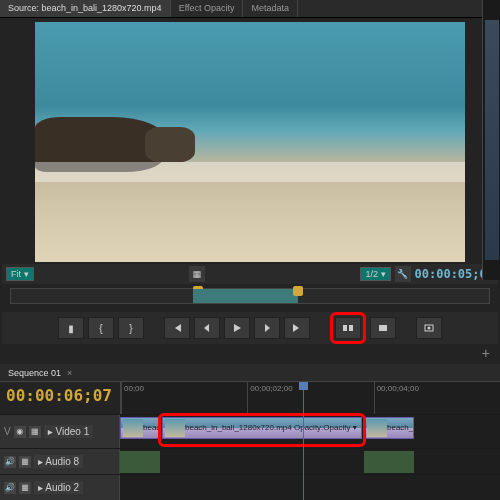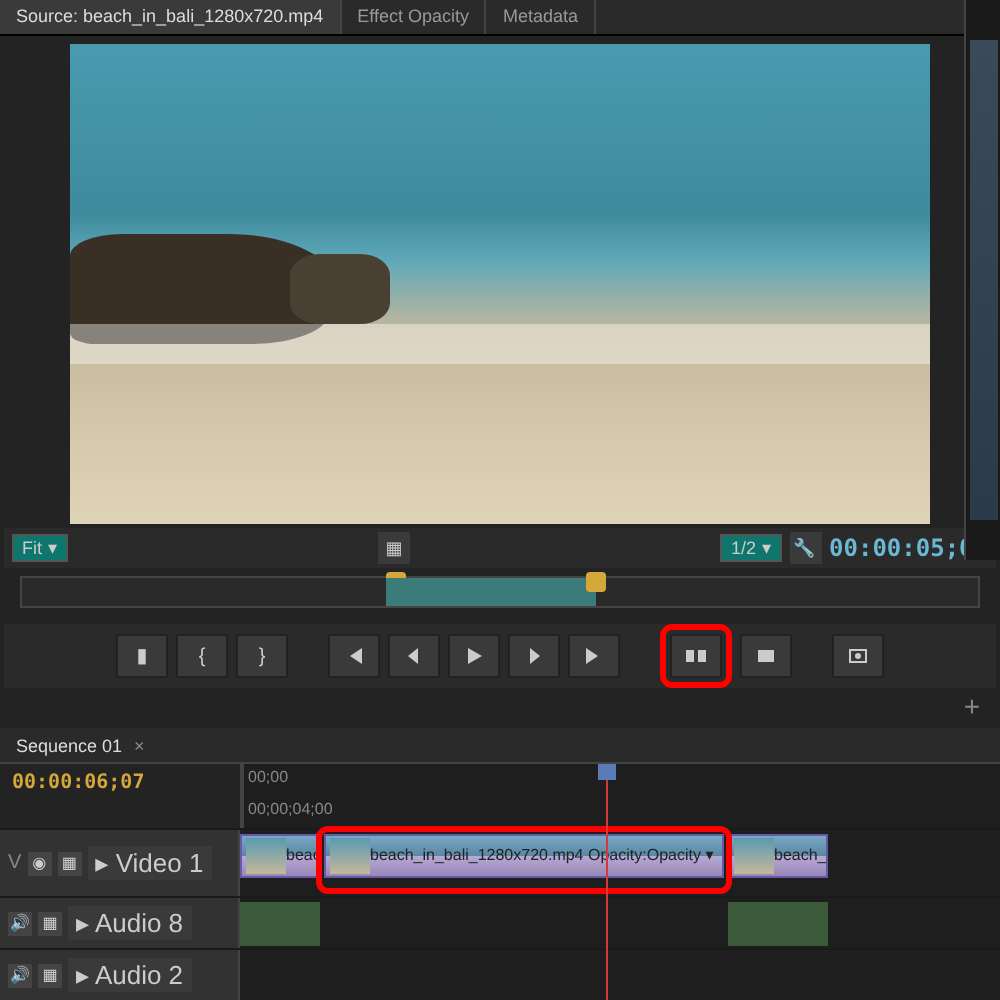--- a/index.html
+++ b/index.html
@@ -32,31 +32,31 @@
 .highlight-red { border: 3px solid #ff0000; border-radius: 6px; padding: 2px; }
 
 .add-row { height: 18px; background: #232323; display: flex; justify-content: flex-end; padding-right: 8px; align-items: center; }
 .plus { color: #888; font-size: 14px; }
 
 .seq-tab { height: 18px; background: #2a2a2a; padding: 3px 8px; font-size: 9px; color: #ddd; border-bottom: 1px solid #444; display: flex; align-items: center; }
 .seq-close { margin-left: 6px; color: #888; }
 
 .timeline-head { display: flex; height: 32px; background: #232323; }
 .tl-left { width: 120px; padding: 4px 6px; }
-.tl-playhead { color: #d4a838; font-family: monospace; font-size: 10px; font-weight: bold; }
+.tl-playhead { color: #d4a838; font-family: monospace; font-size: 16px; font-weight: bold; }
 .tl-ruler { flex: 1; position: relative; background: #1e1e1e; border-left: 1px solid #444; }
-.ruler-ticks { display: flex; height: 100%; flex-direction: column; }
+.ruler-ticks { display: flex; height: 100%; }
 .tick { flex: 1; border-left: 1px solid #444; font-size: 8px; color: #888; padding: 2px; position: relative; }
 .playhead-line { position: absolute; left: 48%; top: 0; width: 1px; height: 140px; background: #d43838; z-index: 10; }
 .playhead-line::before { content: ''; position: absolute; top: 0; left: -4px; width: 9px; height: 8px; background: #5a7ab8; }
 
 .track { display: flex; height: 26px; background: #2a2a2a; border-top: 1px solid #1a1a1a; }
 .track-head { width: 120px; display: flex; align-items: center; gap: 3px; padding: 0 4px; background: #323232; border-right: 1px solid #444; }
 .track-toggle { width: 12px; height: 12px; background: #444; font-size: 8px; display: flex; align-items: center; justify-content: center; }
-.track-label { background: #3a3a3a; padding: 1px 4px; font-size: 13px; }
+.track-label { background: #3a3a3a; padding: 1px 4px; font-size: 10px; }
 .track-content { flex: 1; position: relative; background: #1e1e1e; }
 
 .clip { position: absolute; top: 2px; height: 22px; background: linear-gradient(to bottom, #b8a8d4 0%, #9888b8 100%); border: 1px solid #6858a8; font-size: 8px; color: #222; padding: 1px 2px; overflow: hidden; white-space: nowrap; }
 .clip.video { background: linear-gradient(to bottom, #7aa8c4 0%, #5a88a4 50%, #b8a8d4 50%, #9888b8 100%); }
 .clip-thumb { display: inline-block; width: 20px; height: 18px; background: linear-gradient(#5a9ab0, #c4b89c); vertical-align: middle; }
 .audio-wave { position: absolute; top: 2px; height: 22px; background: #3a5a3a; }
 
 .highlight-clip { position: absolute; border: 3px solid #ff0000; border-radius: 6px; pointer-events: none; }
 .v-label { position: absolute; left: 2px; color: #888; font-size: 10px; }
 
@@ -166,20 +166,21 @@
 </div>
 
 <div class="timeline-head">
   <div class="tl-left">
     <div class="tl-playhead">00:00:06;07</div>
   </div>
   <div class="tl-ruler">
     <div class="playhead-line"></div>
     <div class="ruler-ticks">
       <div class="tick">00;00</div>
+      <div class="tick">00;00;02;00</div>
       <div class="tick">00;00;04;00</div>
     </div>
   </div>
 </div>
 
 <div class="track" style="height:34px">
   <div class="track-head">
     <span class="v-label" style="position:static">V</span>
     <span class="track-toggle">◉</span>
     <span class="track-toggle">▦</span>

